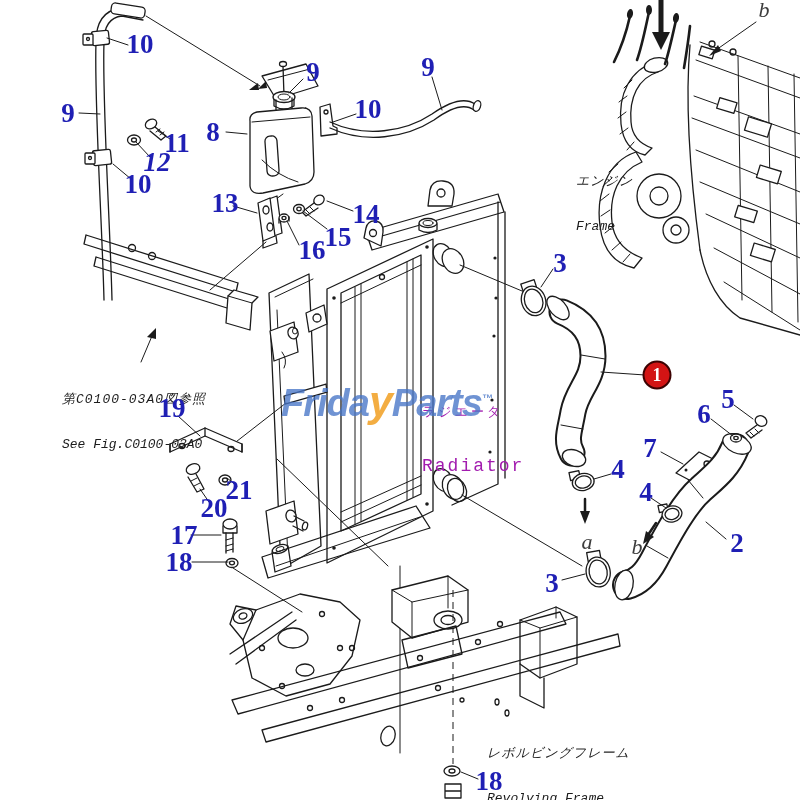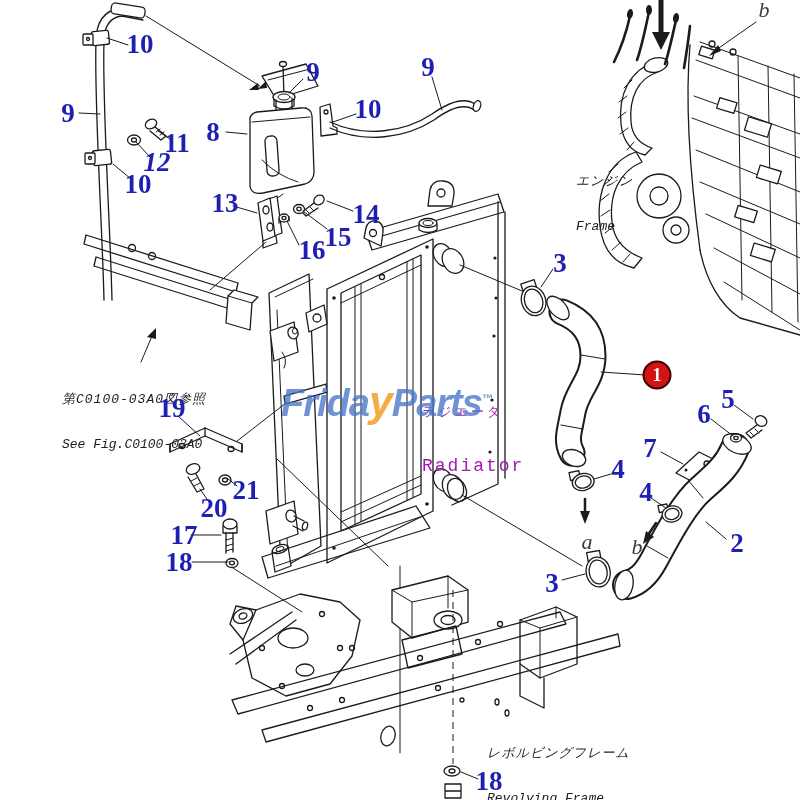--- a/index.html
+++ b/index.html
@@ -445,21 +445,21 @@
       <span class="callout" style="left: 560px; top: 263px;">3</span>
       <span class="callout hl" style="left: 657px; top: 375px;">1</span>
       <span class="callout" style="left: 728px; top: 399px;">5</span>
       <span class="callout" style="left: 704px; top: 414px;">6</span>
       <span class="callout" style="left: 650px; top: 448px;">7</span>
       <span class="callout" style="left: 618px; top: 469px;">4</span>
       <span class="callout" style="left: 646px; top: 492px;">4</span>
       <span class="callout" style="left: 737px; top: 543px;">2</span>
       <span class="callout" style="left: 552px; top: 583px;">3</span>
       <span class="callout" style="left: 160px; top: 408px; margin-left: 12px;">19</span>
-      <span class="callout" style="left: 246px; top: 490px;">21</span>
+      <span class="callout" style="left: 239px; top: 490px;">21</span>
       <span class="callout" style="left: 214px; top: 508px;">20</span>
       <span class="callout" style="left: 184px; top: 535px;">17</span>
       <span class="callout" style="left: 179px; top: 562px;">18</span>
       <span class="callout" style="left: 489px; top: 781px;">18</span>
       <span class="ref" style="left: 764px; top: 10px;">b</span>
       <span class="ref" style="left: 587px; top: 542px;">a</span>
       <span class="ref" style="left: 637px; top: 547px;">b</span>
     </div>
 
   <div id="watermark"><span>Frida</span><span class="wm-y">y</span><span>Parts</span><span class="wm-tm">™</span></div>

